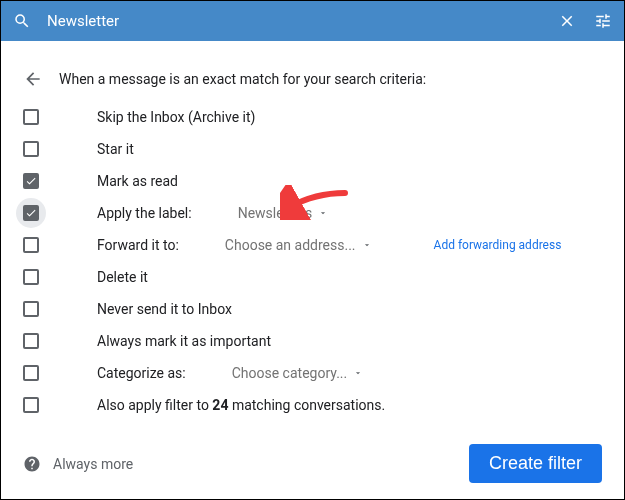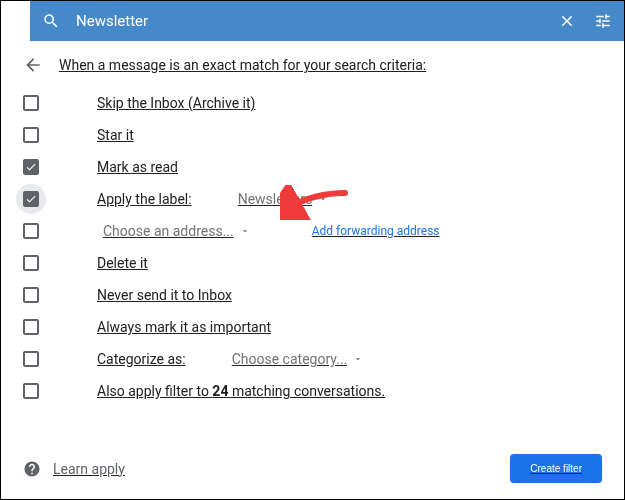--- a/index.html
+++ b/index.html
@@ -1,24 +1,24 @@
 <!DOCTYPE html>
 <html><head>
   <meta charset="utf-8">
   <style>
     * { box-sizing: border-box; margin: 0; padding: 0; }
     body { font-family: Roboto, Arial, sans-serif; font-size: 14px; color: #202124; width: 625px; height: 500px; background: #fff; border: 1px solid #000; }
     
-    .header { background: #4589c8; height: 40px; display: flex; align-items: center; padding: 0 12px; color: #fff; margin-left: 29px; }
+    .header { background: #4589c8; height: 40px; display: flex; align-items: center; padding: 0 12px; color: #fff; }
     .header .search-icon { margin-right: 16px; display: inline-flex; }
     .header .title { flex: 1; font-size: 15px; font-weight: 400; }
     .header .close-icon { margin-right: 18px; display: inline-flex; cursor: pointer; }
     .header .tune-icon { display: inline-flex; cursor: pointer; }
     
-    .content { padding: 10px 0 0 0; height: calc(100% - 40px); display: flex; flex-direction: column; text-decoration: underline; }
+    .content { padding: 24px 0 0 0; height: calc(100% - 40px); display: flex; flex-direction: column; }
     
     .heading-row { display: flex; align-items: center; padding: 4px 0 12px 22px; }
     .heading-row .back-icon { margin-right: 16px; cursor: pointer; display: inline-flex; }
     .heading-row .heading-text { font-size: 14px; color: #202124; }
     
     .options { flex: 1; overflow-y: auto; }
     
     .option-row { display: flex; align-items: center; padding: 0 0 0 22px; min-height: 32px; gap: 40px; }
     
     .checkbox { width: 16px; height: 16px; border: 2px solid #5f6368; border-radius: 2px; margin-right: 18px; cursor: pointer; flex-shrink: 0; display: inline-flex; align-items: center; justify-content: center; }
@@ -36,21 +36,21 @@
     .dropdown .caret { display: inline-flex; }
     
     .link { color: #1a73e8; font-size: 12px; margin-left: 22px; cursor: pointer; }
     
     .bold { font-weight: 700; }
     
     .footer { display: flex; align-items: center; padding: 12px 22px 16px 22px; }
     .footer .help-icon { margin-right: 12px; display: inline-flex; }
     .footer .learn-more { color: #5f6368; font-size: 14px; cursor: pointer; }
     .footer .spacer { flex: 1; }
-    .create-btn { background: #1a73e8; color: #fff; border: none; border-radius: 4px; padding: 9px 20px; font-size: 10px; font-weight: 500; cursor: pointer; }
+    .create-btn { background: #1a73e8; color: #fff; border: none; border-radius: 4px; padding: 9px 20px; font-size: 18px; font-weight: 500; cursor: pointer; }
     
     .arrow-annotation { position: absolute; left: 280px; top: 185px; pointer-events: none; }
   </style>
 </head>
 <body>
 
 <div class="header">
   <span class="search-icon">
     <svg width="18" height="18" viewBox="0 0 24 24" fill="#fff">
         <path d="M15.5 14h-.79l-.28-.27A6.471 6.471 0 0016 9.5 6.5 6.5 0 109.5 16c1.61 0 3.09-.59 4.23-1.57l.27.28v.79l5 4.99L20.49 19l-4.99-5zm-6 0C7.01 14 5 11.99 5 9.5S7.01 5 9.5 5 14 7.01 14 9.5 11.99 14 9.5 14z"></path>
@@ -113,20 +113,21 @@
         <span class="caret">
             <svg width="10" height="10" viewBox="0 0 24 24" fill="#5f6368">
               <path d="M7 10l5 5 5-5z"></path>
             </svg>
           </span>
       </span>
     </div>
 
     <div class="option-row">
       <span class="checkbox"></span>
+      <span class="option-label">Forward it to:</span>
       <span class="dropdown">
         <span class="dropdown-text">Choose an address...</span>
         <span class="caret">
             <svg width="10" height="10" viewBox="0 0 24 24" fill="#5f6368">
               <path d="M7 10l5 5 5-5z"></path>
             </svg>
           </span>
       </span>
       <span class="link">Add forwarding address</span>
     </div>
@@ -168,21 +169,21 @@
     </div>
 
   </div>
 
   <div class="footer">
     <span class="help-icon">
       <svg width="18" height="18" viewBox="0 0 24 24" fill="#5f6368">
           <path d="M12 2C6.48 2 2 6.48 2 12s4.48 10 10 10 10-4.48 10-10S17.52 2 12 2zm1 17h-2v-2h2v2zm2.07-7.75l-.9.92C13.45 12.9 13 13.5 13 15h-2v-.5c0-1.1.45-2.1 1.17-2.83l1.24-1.26c.37-.36.59-.86.59-1.41 0-1.1-.9-2-2-2s-2 .9-2 2H8c0-2.21 1.79-4 4-4s4 1.79 4 4c0 .88-.36 1.68-.93 2.25z"></path>
         </svg>
     </span>
-    <span class="learn-more">Learn apply</span>
+    <span class="learn-more">Always more</span>
     <span class="spacer"></span>
     <button class="create-btn">Create filter</button>
   </div>
 </div>
 
 <svg class="arrow-annotation" width="70" height="35" viewBox="0 0 70 35">
   <defs>
     <marker id="ah" markerWidth="8" markerHeight="8" refX="2" refY="4" orient="auto">
       <path d="M0,0 L8,4 L0,8 Z" fill="#ef3b3b"></path>
     </marker>

